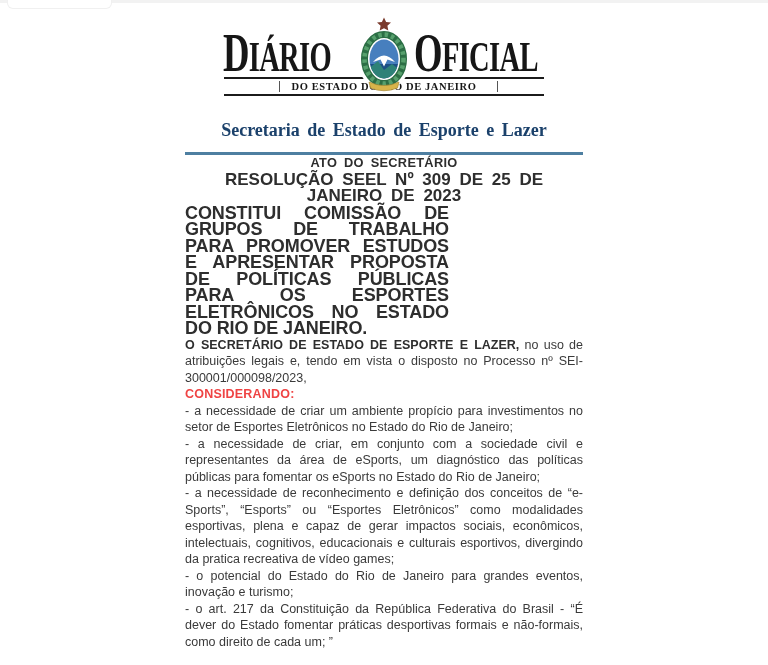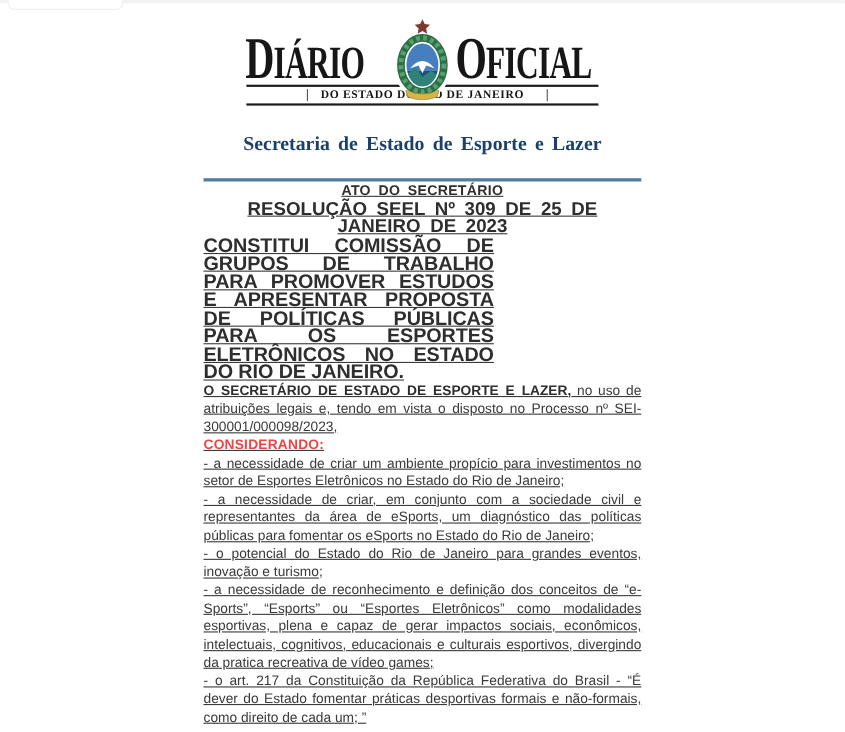--- a/index.html
+++ b/index.html
@@ -31,25 +31,25 @@
   }
   .mast-sub::before,.mast-sub::after{content:"";position:absolute;top:2px;bottom:2px;width:1px;background:#555;}
   .mast-sub::before{left:55px;}
   .mast-sub::after{right:46px;}
   .emblem{position:absolute;left:50%;top:-16px;margin-left:-32px;width:64px;height:80px;z-index:2;}
 
   
   .dept-heading{
     width:398px;margin:24px auto 0;text-align:center;
     font-family:"Liberation Serif","DejaVu Serif",serif;font-weight:bold;font-size:18px;
-    word-spacing:3px;color:#1b416b;padding-bottom:21px;border-bottom:3px solid #4e7fa1;
+    word-spacing:3px;color:#1b416b;padding-bottom:11px;border-bottom:3px solid #4e7fa1;
   }
 
   
-  .doc{width:398px;margin:0 auto;font-size:12.5px;line-height:16.5px;text-align:justify;color:#3a3a3a;text-decoration:underline;}
+  .doc{width:398px;margin:0 auto;font-size:12.5px;line-height:16.5px;text-align:justify;color:#3a3a3a;}
   .doc p{margin:0;}
   .ato{margin-top:13px;text-align:center;font-weight:bold;font-size:12.8px;
        word-spacing:3px;letter-spacing:.3px;color:#2e2e2e;}
   .res{margin-top:11px;text-align:center;font-weight:bold;font-size:17px;
        word-spacing:4px;color:#2e2e2e;}
   .summary{margin:7px 0 0 134px;width:264px;font-weight:bold;font-size:18px;
        letter-spacing:-.1px;text-align:justify;color:#2e2e2e;}
   .opening{margin-top:2px;}
   .opening .lead{font-weight:bold;word-spacing:1px;color:#2e2e2e;}
   .considerando{margin-top:7px;font-weight:bold;letter-spacing:.2px;color:#ef4444;}
@@ -96,16 +96,16 @@
   <p class="res">RESOLUÇÃO SEEL Nº 309 DE 25 DE JANEIRO DE 2023</p>
 
   <p class="summary">CONSTITUI COMISSÃO DE GRUPOS DE TRABALHO PARA PROMOVER ESTUDOS E APRESENTAR PROPOSTA DE POLÍTICAS PÚBLICAS PARA OS ESPORTES ELETRÔNICOS NO ESTADO DO RIO DE JANEIRO.</p>
 
   <p class="opening"><span class="lead">O SECRETÁRIO DE ESTADO DE ESPORTE E LAZER,</span><span> no uso de atribuições legais e, tendo em vista o disposto no Processo nº SEI-300001/000098/2023,</span></p>
 
   <p class="considerando">CONSIDERANDO:</p>
 
   <p class="item">- a necessidade de criar um ambiente propício para investimentos no setor de Esportes Eletrônicos no Estado do Rio de Janeiro;</p>
   <p class="item">- a necessidade de criar, em conjunto com a sociedade civil e representantes da área de eSports, um diagnóstico das políticas públicas para fomentar os eSports no Estado do Rio de Janeiro;</p>
+  <p class="item">- a necessidade de reconhecimento e definição dos conceitos de “e-Sports”, “Esports” ou “Esportes Eletrônicos” como modalidades esportivas, plena e capaz de gerar impactos sociais, econômicos, intelectuais, cognitivos, educacionais e culturais esportivos, divergindo da pratica recreativa de vídeo games;</p>
   <p class="item">- o potencial do Estado do Rio de Janeiro para grandes eventos, inovação e turismo;</p>
-  <p class="item">- a necessidade de reconhecimento e definição dos conceitos de “e-Sports”, “Esports” ou “Esportes Eletrônicos” como modalidades esportivas, plena e capaz de gerar impactos sociais, econômicos, intelectuais, cognitivos, educacionais e culturais esportivos, divergindo da pratica recreativa de vídeo games;</p>
   <p class="item">- o art. 217 da Constituição da República Federativa do Brasil - “É dever do Estado fomentar práticas desportivas formais e não-formais, como direito de cada um; ”</p>
 </main>
 
 </body></html>

